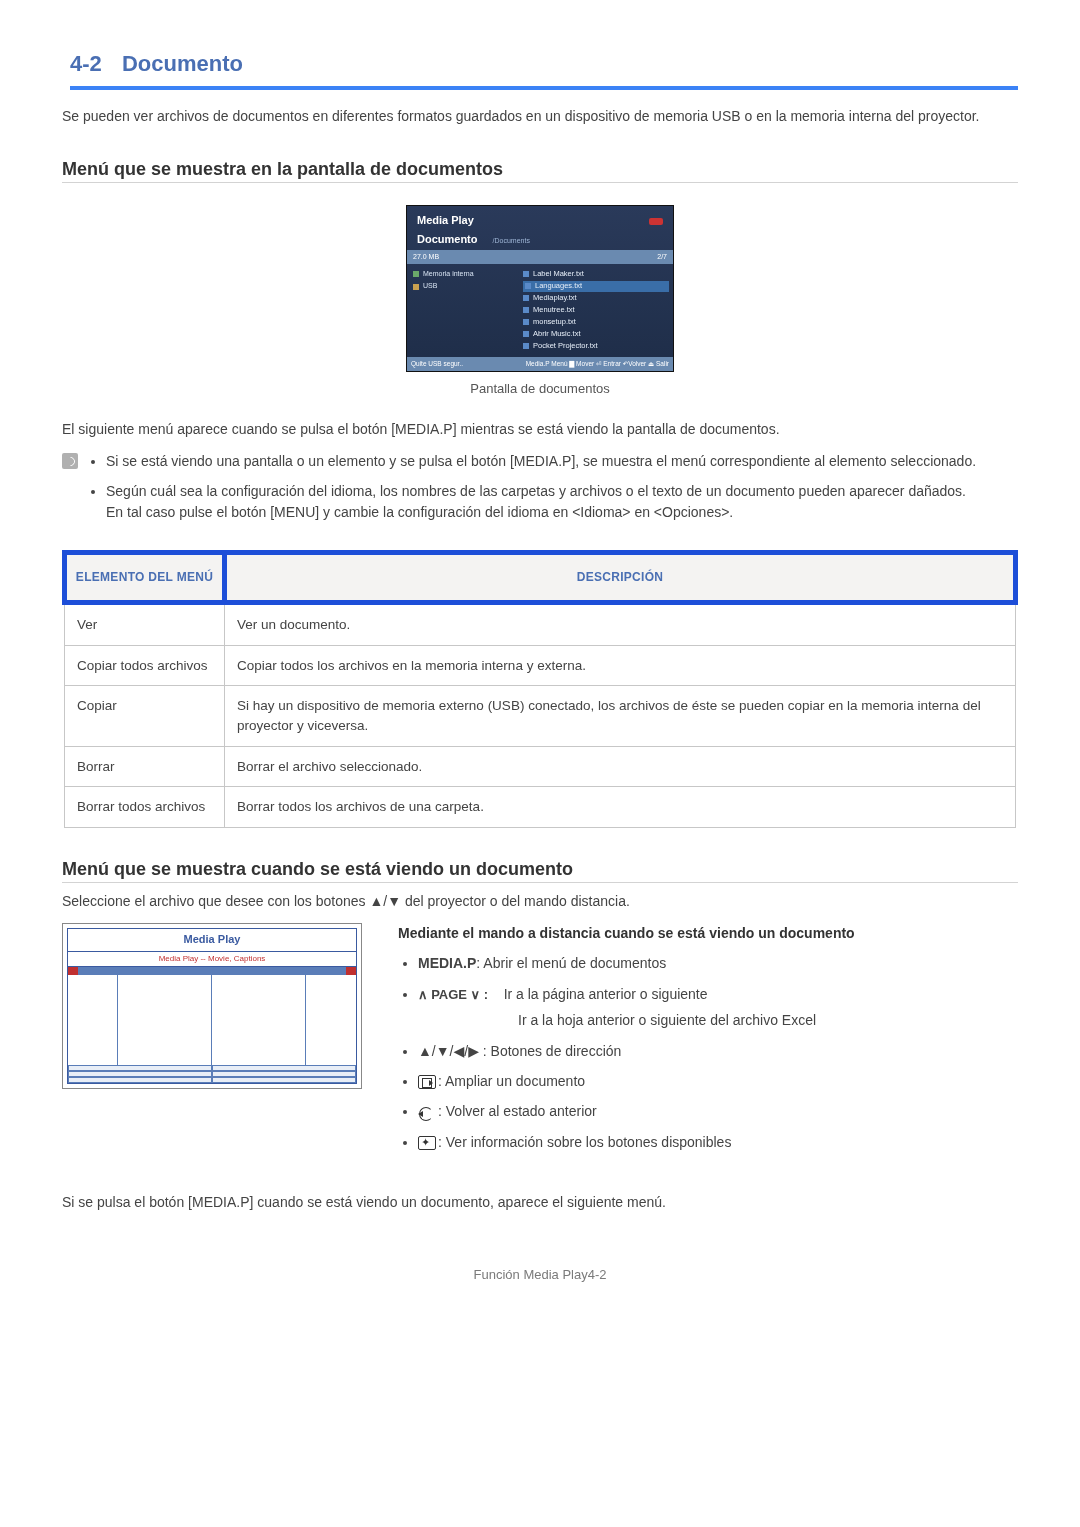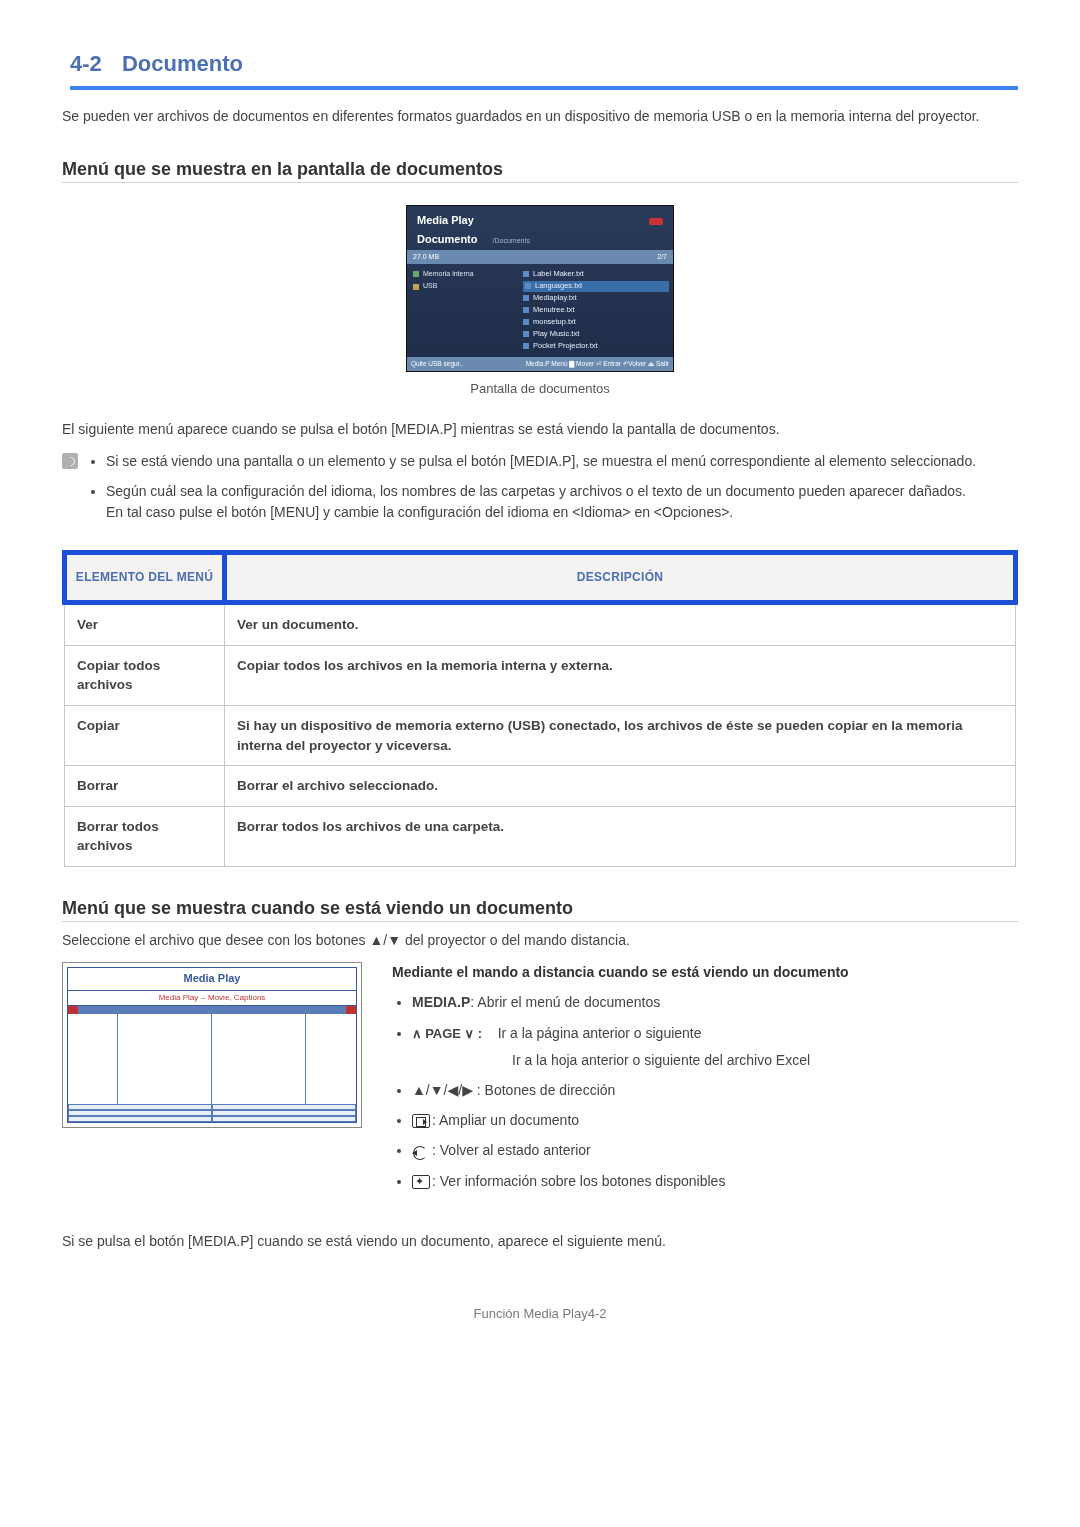--- a/index.html
+++ b/index.html
@@ -69,37 +69,37 @@
     width:100%; border-collapse: collapse; margin: 6px 0 24px 0;
     font-size:13.5px;
   }
   table.menu-table th {
     background:#f4f3f2; color:#4a6fb3; font-weight:bold;
     border:5px solid #1d4ed8; padding:14px 8px; font-size:12px;
     letter-spacing:0.3px;
   }
   table.menu-table th:first-child { width:160px;}
   table.menu-table td {
-    border:1px solid #c7c7c7; padding:10px 12px; color:#444; vertical-align:top;font-weight:bold;
+    border:1px solid #c7c7c7; padding:10px 12px; color:#444; vertical-align:top;
   }
   .two-col { display:flex; gap:30px; align-items:flex-start; margin-top:12px;}
   .mini-screen {
     width:300px; border:1px solid #888; background:#fff; padding:4px;
   }
   .mini-screen .inner { border:1px solid #3a5aa0; }
   .mini-screen .mhdr { background:#fff; text-align:center; font-size:11px; font-weight:bold; color:#3a5aa0; padding:3px;}
   .mini-screen .msub { background:#fff; text-align:center; font-size:8px; color:#c03030; padding:1px; border-top:1px solid #3a5aa0; border-bottom:1px solid #3a5aa0;}
   .mini-screen .mstrip { display:flex; justify-content:space-between; background:#5a7db8; height:8px;}
   .mini-screen .mstrip span{ width:10px; height:8px; background:#c03030;}
   .mini-screen .mbody { display:flex; font-size:6px; min-height:90px;}
   .mini-screen .mcol { border-right:1px solid #5a7db8; padding:3px; flex:1;}
   .mini-screen .mcol:last-child{border-right:none;}
   .mini-screen .mfoot { display:grid; grid-template-columns:1fr 1fr; font-size:6px;}
   .mini-screen .mfoot div{ border:1px solid #5a7db8; padding:2px 3px; background:#e8eef7;}
-  .remote-info { flex:1; }
+  .remote-info { flex:1;margin-left:6px; }
   .remote-title { font-weight:bold; color:#333; margin-bottom:10px; font-size:14px;}
   .remote-list { list-style:disc; padding-left:20px; margin:0; color:#444;}
   .remote-list li { margin-bottom:10px;}
   .key { font-weight:bold;}
   .pagekey { font-family: Arial; font-weight:bold; font-size:13px;}
   .indent { margin:6px 0 6px 100px; color:#444;}
   .icon-zoom, .icon-back, .icon-info {
     display:inline-block; width:18px; height:14px; border:1px solid #333; border-radius:2px;
     vertical-align:middle; position:relative; margin-right:2px; background:#fff;
   }
@@ -144,21 +144,21 @@
       <div class="side">
         <div><span class="sq g"></span><span>Memoria interna</span></div>
         <div><span class="sq"></span><span>USB</span></div>
       </div>
       <div class="list">
         <div><span class="sq b"></span><span>Label Maker.txt</span></div>
         <div class="sel"><span class="sq b"></span><span>Languages.txt</span></div>
         <div><span class="sq b"></span><span>Mediaplay.txt</span></div>
         <div><span class="sq b"></span><span>Menutree.txt</span></div>
         <div><span class="sq b"></span><span>monsetup.txt</span></div>
-        <div><span class="sq b"></span><span>Play Music.txt</span></div>
+        <div><span class="sq b"></span><span>Abrir Music.txt</span></div>
         <div><span class="sq b"></span><span>Pocket Projector.txt</span></div>
       </div>
     </div>
     <div class="foot">
       <span>Quite USB segur..</span>
       <span>Media.P Menú  ▇ Mover ⏎ Entrar ↶Volver ⏏ Salir</span>
     </div>
   </div>
 </div>
 <div class="caption">Pantalla de documentos</div>

